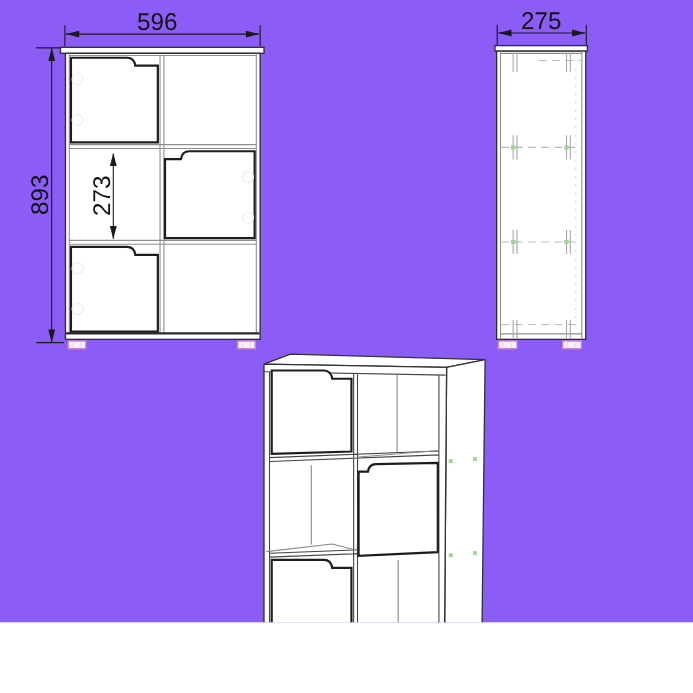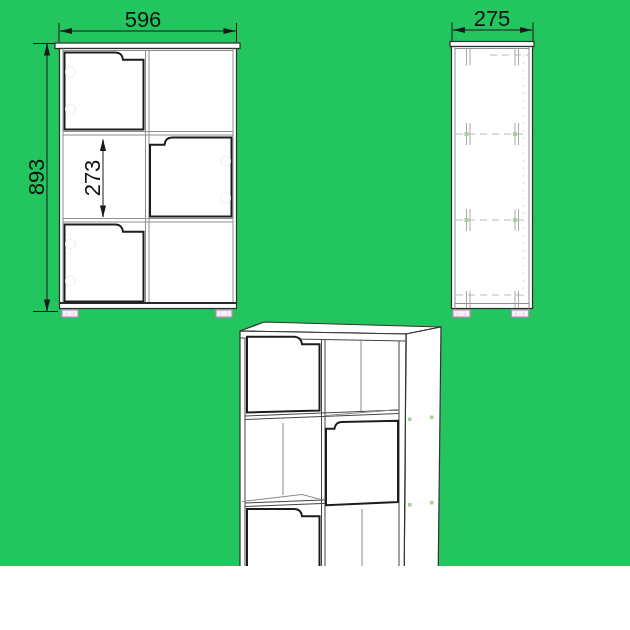--- a/index.html
+++ b/index.html
@@ -1,16 +1,16 @@
 <!DOCTYPE html>
 <html><head>
 <meta charset="utf-8">
 <style>
   html,body{margin:0;padding:0;background:#ffffff;}
-  .stage{position:relative;width:630px;height:566px;background:#22c55e;overflow:hidden;}
+  .stage{position:relative;width:630px;height:566px;background:#8b5cf6;overflow:hidden;}
   svg{position:absolute;left:0;top:0;}
   .dim{stroke:#1a1a1a;stroke-width:1;fill:none;}
   .arw{fill:#1a1a1a;stroke:none;}
   .txt{font-family:"Liberation Sans",sans-serif;font-size:22px;fill:#111111;}
   .ln{stroke:#2e2e2e;stroke-width:1.2;fill:#ffffff;}
   .fr{stroke:#8e8e8e;stroke-width:1;fill:none;}
   .thick{stroke:#2a2a2a;stroke-width:2;fill:none;}
   .door{stroke:#1d1d1d;stroke-width:2;fill:#ffffff;stroke-linejoin:miter;}
   .ghost{stroke:#ececec;stroke-width:1;fill:none;}
   .dash{stroke:#b9b9b9;stroke-width:1;fill:none;stroke-dasharray:7 5;}

